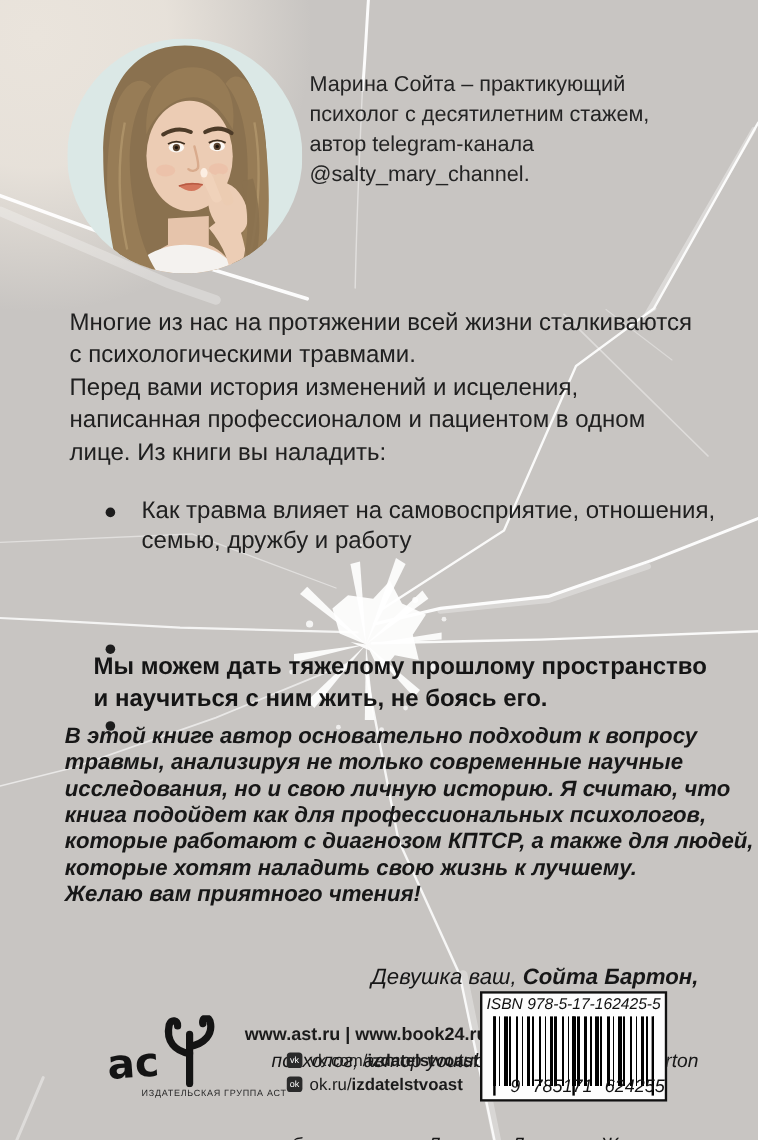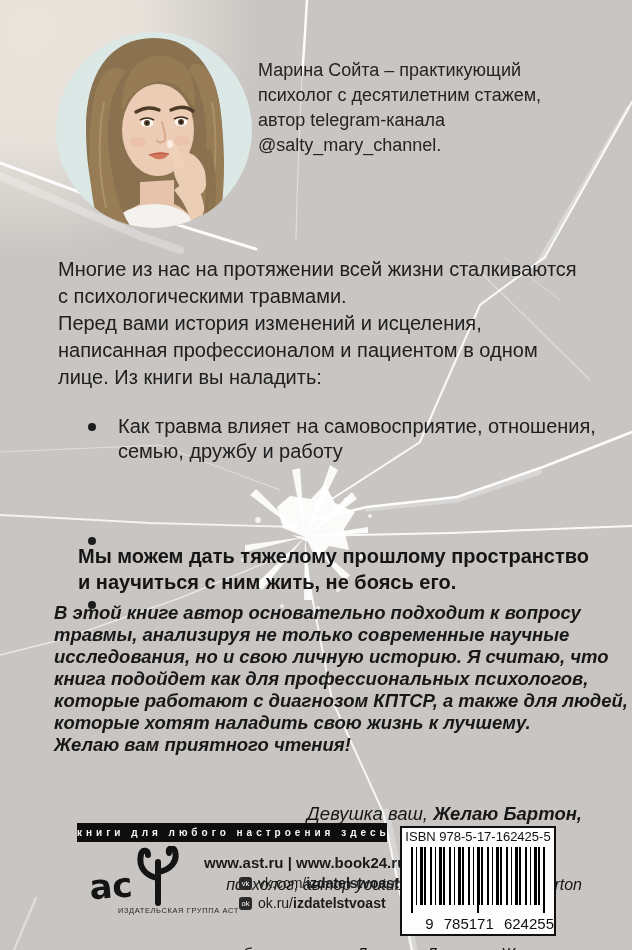--- a/index.html
+++ b/index.html
@@ -34,21 +34,21 @@
   .strip{left:77px; top:823px; width:310px; height:19px; background:#0e0e0e; color:#f5f5f5;
          font-size:10px; font-weight:bold; letter-spacing:4px; text-align:center; line-height:19px; z-index:3; white-space:pre;}
   .astlogo{left:88px; top:846px; z-index:3;}
   .pubcaption{left:78px; top:906px; width:120px; text-align:center; font-size:7.5px; letter-spacing:.6px; color:#2a2a2a; z-index:3; white-space:pre;padding-left:40px;}
   .links{left:204px; top:854px; z-index:3;}
   .sites{font-size:15px; font-weight:bold; color:#1b1b1b; white-space:pre;}
   .linkrow{display:flex; align-items:center; margin-top:4px; font-size:14px; color:#1b1b1b; white-space:pre;}
   .linkrow b{font-weight:bold;}
   .sicon{width:13px; height:13px; border-radius:3px; background:#2a2a2a; color:#fff; font-size:7.5px; font-weight:normal;
          display:flex; align-items:center; justify-content:center; margin-right:6px;margin-left:35px;}
-  .barcode{left:400px; top:826px; width:156px; height:110px; background:#fdfdfd; border:2px solid #111; box-sizing:border-box; z-index:3;}
+  .barcode{left:400px; top:826px; width:156px; height:92px; background:#fdfdfd; border:2px solid #111; box-sizing:border-box; z-index:3;font-style:italic;}
   .isbn{font-size:13px; text-align:center; margin-top:1px; color:#111; white-space:pre;}
   .bars{position:absolute; left:9px; top:19px; width:134px; height:58px;
         background:repeating-linear-gradient(90deg,#000 0 2px,#fdfdfd 2px 5px,#000 5px 6px,#fdfdfd 6px 9px,#000 9px 12px,#fdfdfd 12px 13px,#000 13px 15px,#fdfdfd 15px 19px);}
   .guard{position:absolute; top:19px; width:2px; height:66px; background:#000;}
   .digits{position:absolute; left:0; right:0; bottom:2px; text-align:right; font-size:15px; color:#111; word-spacing:6px; white-space:pre;}
 </style>
 </head>
 <body>
 
 <div class="cover">
@@ -166,26 +166,25 @@
 
   <div class="abs txt quote">В этой книге автор основательно подходит к вопросу
 травмы, анализируя не только современные научные
 исследования, но и свою личную историю. Я считаю, что
 книга подойдет как для профессиональных психологов,
 которые работают с диагнозом КПТСР, а также для людей,
 которые хотят наладить свою жизнь к лучшему.
 Желаю вам приятного чтения!</div>
 
   <div class="abs txt signature">
-    <div class="sig1"><span>Девушка ваш, </span><b>Желаю Бартон,</b></div>
+    <div class="sig1"><span>Девушка ваш, </span><b>Сойта Бартон,</b></div>
     <div class="sig2">психолог, автор youtube-канала @Mark_Barton</div>
     <div class="sig2">и бестселлера «Девочка. Девушка. Женщина»</div>
   </div>
 
-  <div class="abs strip">книги для любого настроения здесь</div>
 
   <svg class="abs astlogo" viewBox="0 0 100 60" width="100" height="60">
     <text x="2" y="52" font-family="DejaVu Sans, sans-serif" font-size="34" font-weight="bold" fill="#141414" transform="rotate(-4 20 50)">ас</text>
     <g stroke="#141414" stroke-width="6" fill="none" stroke-linecap="round">
       <path d="M70,57 L70,16"></path>
       <path d="M70,32 C58,30 50,22 53,8 C55,3 60,4 60,9"></path>
       <path d="M70,26 C82,24 90,16 87,5 C85,0 80,2 81,7"></path>
     </g>
   </svg>
   <div class="abs pubcaption">ИЗДАТЕЛЬСКАЯ ГРУППА АСТ</div>

